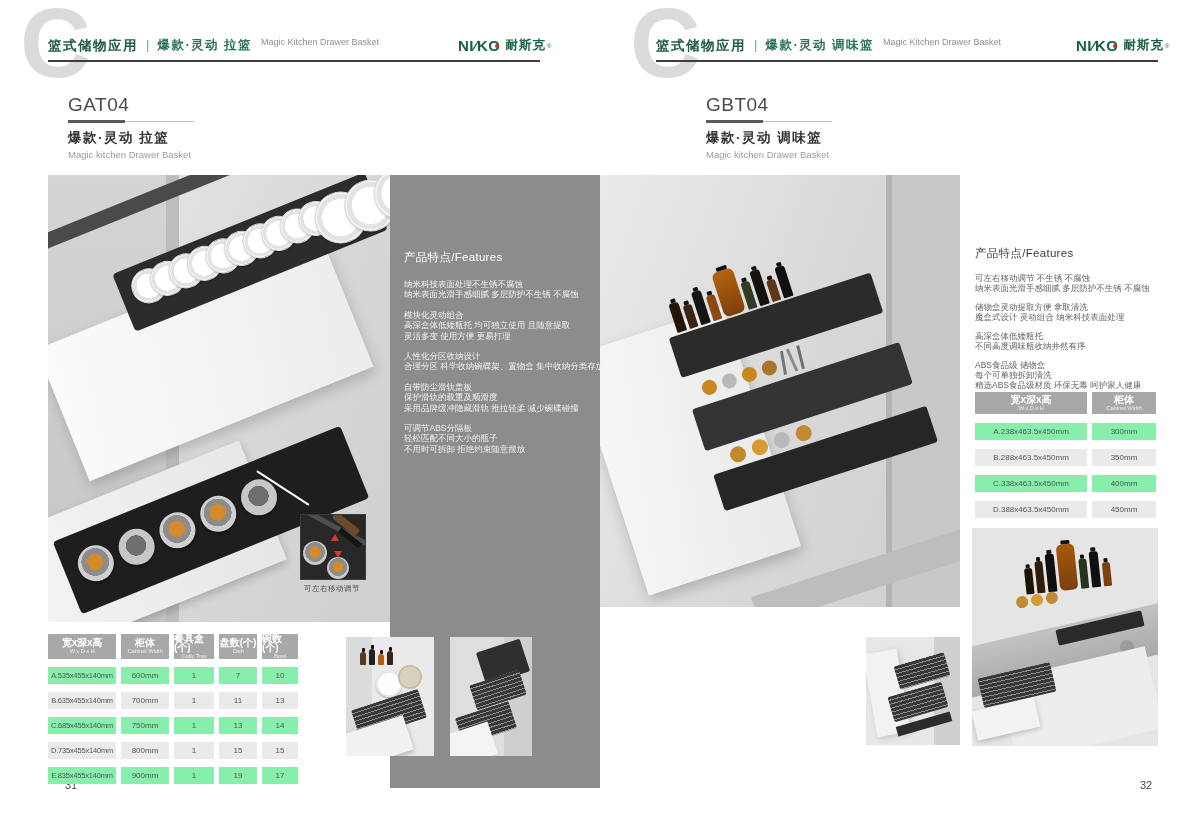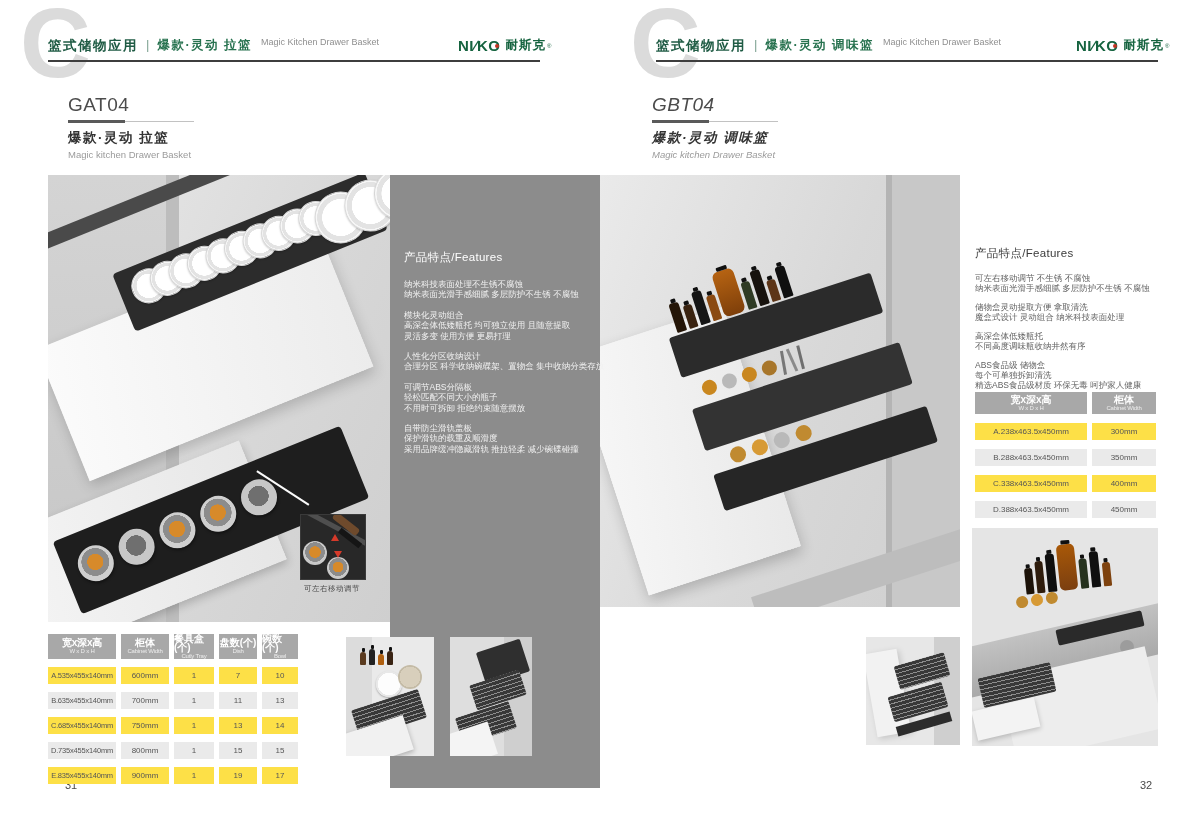--- a/index.html
+++ b/index.html
@@ -35,21 +35,21 @@
   .features.light .f-group{margin-bottom:10px;} .features.dark .f-group{margin-bottom:9px;}
   .features.light .f-line{font-size:8.5px;line-height:10.4px;white-space:nowrap;}
   .features.dark  .f-line{font-size:8.5px;line-height:10px;white-space:nowrap;}
   
   .spec-table{position:absolute;z-index:3;}
   .t-row{display:flex;gap:5px;margin-bottom:8px;}
   .t-head .t-cell{background:#a8a8a8;height:25px;display:flex;flex-direction:column;align-items:center;justify-content:center;}
   .h-cn{font-size:10px;font-weight:bold;color:#ffffff;line-height:9px;}
   .h-en{font-size:6px;color:#ededed;line-height:8px;letter-spacing:-.2px;}
   .t-data .t-cell{height:17px;line-height:17px;text-align:center;font-size:8px;color:#565656;}
-  .t-data.odd .t-cell{background:#fde047;} .t-data.even .t-cell{background:#eaeaea;}
+  .t-data.odd .t-cell{background:#86efac;} .t-data.even .t-cell{background:#eaeaea;}
   .c1{width:68px;font-size:7.5px !important;letter-spacing:-.2px;} .c2{width:48px;} .c3{width:40px;} .c4{width:38px;} .c5{width:36px;}
   .rc1{width:112px;} .rc2{width:64px;}
   
   .ph{position:absolute;overflow:hidden;z-index:1;}
   .shape{position:absolute;}
   .row{display:flex;}
   .plate{width:33px;height:33px;border-radius:50%;flex:none;margin-left:-15px;border:1px solid #d6d6d6;
          background:radial-gradient(circle,#ffffff 0 52%,#e3e3e3 53% 66%,#f7f7f7 67% 100%);box-shadow:0 1px 2px rgba(0,0,0,.25);}
   .plate.first{margin-left:0;}
   .plate.big{width:50px;height:50px;margin-left:-20px;}
@@ -136,28 +136,28 @@
     <div class="f-group">
       <div class="f-line">模块化灵动组合</div>
       <div class="f-line">高深盒体低矮瓶托 均可独立使用 且随意提取</div>
       <div class="f-line">灵活多变 使用方便 更易打理</div>
     </div>
     <div class="f-group">
       <div class="f-line">人性化分区收纳设计</div>
       <div class="f-line">合理分区 科学收纳碗碟架、置物盒 集中收纳分类存放</div>
     </div>
     <div class="f-group">
+      <div class="f-line">自带防尘滑轨盖板</div>
+      <div class="f-line">保护滑轨的载重及顺滑度</div>
+      <div class="f-line">采用品牌缓冲隐藏滑轨 推拉轻柔 减少碗碟碰撞</div>
+    </div>
+    <div class="f-group">
       <div class="f-line">可调节ABS分隔板</div>
       <div class="f-line">轻松匹配不同大小的瓶子</div>
       <div class="f-line">不用时可拆卸 拒绝约束随意摆放</div>
-    </div>
-    <div class="f-group">
-      <div class="f-line">自带防尘滑轨盖板</div>
-      <div class="f-line">保护滑轨的载重及顺滑度</div>
-      <div class="f-line">采用品牌缓冲隐藏滑轨 推拉轻柔 减少碗碟碰撞</div>
     </div>
   </div>
 
   <div class="shape" style="left:252px;top:487px;width:62px;height:1.5px;background:#fafafa;transform:rotate(33deg);z-index:3;"></div>
   <div class="ph" style="left:300px;top:514px;width:64px;height:64px;background:#282828;border:1px solid #3a3a3a;z-index:3;">
     <div class="shape" style="left:-6px;top:10px;width:82px;height:5px;background:#4f4f4f;transform:rotate(28deg);"></div>
     <div class="shape" style="left:30px;top:5px;width:30px;height:8px;background:#6e4a2c;border-radius:3px;transform:rotate(38deg);"></div>
     <div class="shape" style="left:36px;top:20px;width:26px;height:6px;background:#151515;transform:rotate(38deg);"></div>
     <div class="shape" style="left:2px;top:26px;width:24px;height:24px;border-radius:50%;background:radial-gradient(circle at 50% 46%,#d78a2a 0 32%,#8c8c8c 33% 55%,#c9c9c9 56% 100%);"></div>
     <div class="shape" style="left:26px;top:42px;width:22px;height:22px;border-radius:50%;background:radial-gradient(circle at 50% 46%,#d78a2a 0 32%,#8c8c8c 33% 55%,#c9c9c9 56% 100%);"></div>
@@ -257,21 +257,21 @@
     <span class="hdr-cn">爆款·灵动 调味篮</span>
     <span class="hdr-en">Magic Kitchen Drawer Basket</span>
   </div>
   <div class="logo" style="left:1076px;top:37px;">
     <span class="logo-latin"><span>NI∕KO</span><span class="logo-dot"></span></span>
     <span class="logo-cn">耐斯克</span>
     <span class="logo-reg">®</span>
   </div>
   <div class="hrule" style="left:656px;top:60px;width:502px;"></div>
 
-  <div class="prod" style="left:652px;top:94px;font-style:italic;">
+  <div class="prod" style="left:706px;top:94px;">
     <div class="prod-code">GBT04</div>
     <div class="prod-rule">
         <span class="pr-dark"></span>
         <span class="pr-light"></span>
       </div>
     <div class="prod-cn">爆款·灵动 调味篮</div>
     <div class="prod-en">Magic kitchen Drawer Basket</div>
   </div>
 
   <div class="ph" style="left:600px;top:175px;width:360px;height:432px;background:linear-gradient(110deg,#eaeaea,#d8d8d8 55%,#cfcfcf);">

